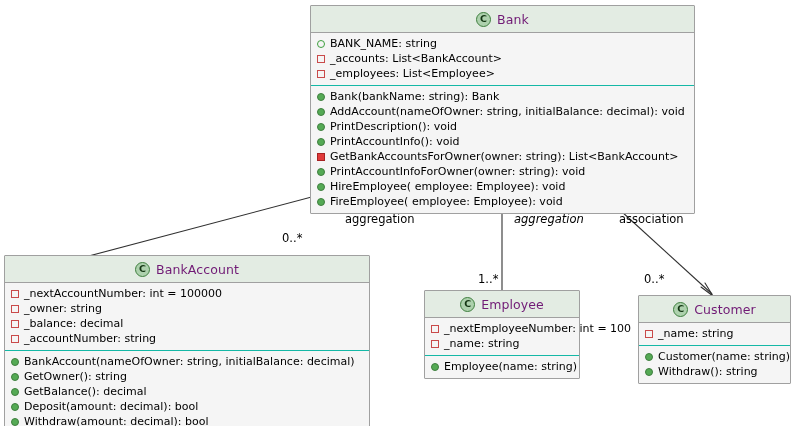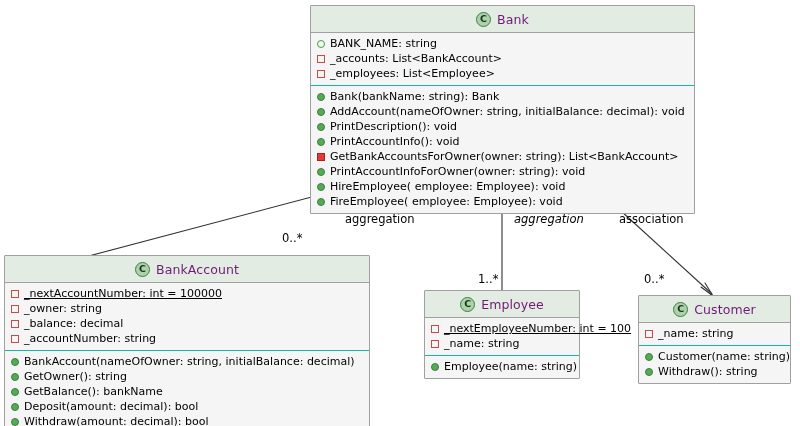--- a/index.html
+++ b/index.html
@@ -64,21 +64,21 @@
     display: flex;
     align-items: center;
     gap: 5px;
     padding: 0 6px;
     height: 15px;
     font-size: 11px;
     color: #000000;
     white-space: nowrap;
   }
   .uml-row .txt { line-height: 15px; }
-  .uml-row .txt.static { text-decoration: underline; }
+  .uml-row .txt.static { }
 
   
   .mark {
     width: 8px;
     height: 8px;
     flex: 0 0 8px;
     box-sizing: border-box;
   }
   .mark.pub-field {
     border-radius: 50%;
@@ -237,21 +237,21 @@
         <div class="uml-row">
           <span class="mark pub-method"></span>
           <span class="txt">BankAccount(nameOfOwner: string, initialBalance: decimal)</span>
         </div>
         <div class="uml-row">
           <span class="mark pub-method"></span>
           <span class="txt">GetOwner(): string</span>
         </div>
         <div class="uml-row">
           <span class="mark pub-method"></span>
-          <span class="txt">GetBalance(): bankName</span>
+          <span class="txt">GetBalance(): decimal</span>
         </div>
         <div class="uml-row">
           <span class="mark pub-method"></span>
           <span class="txt">Deposit(amount: decimal): bool</span>
         </div>
         <div class="uml-row">
           <span class="mark pub-method"></span>
           <span class="txt">Withdraw(amount: decimal): bool</span>
         </div>
       </div>

